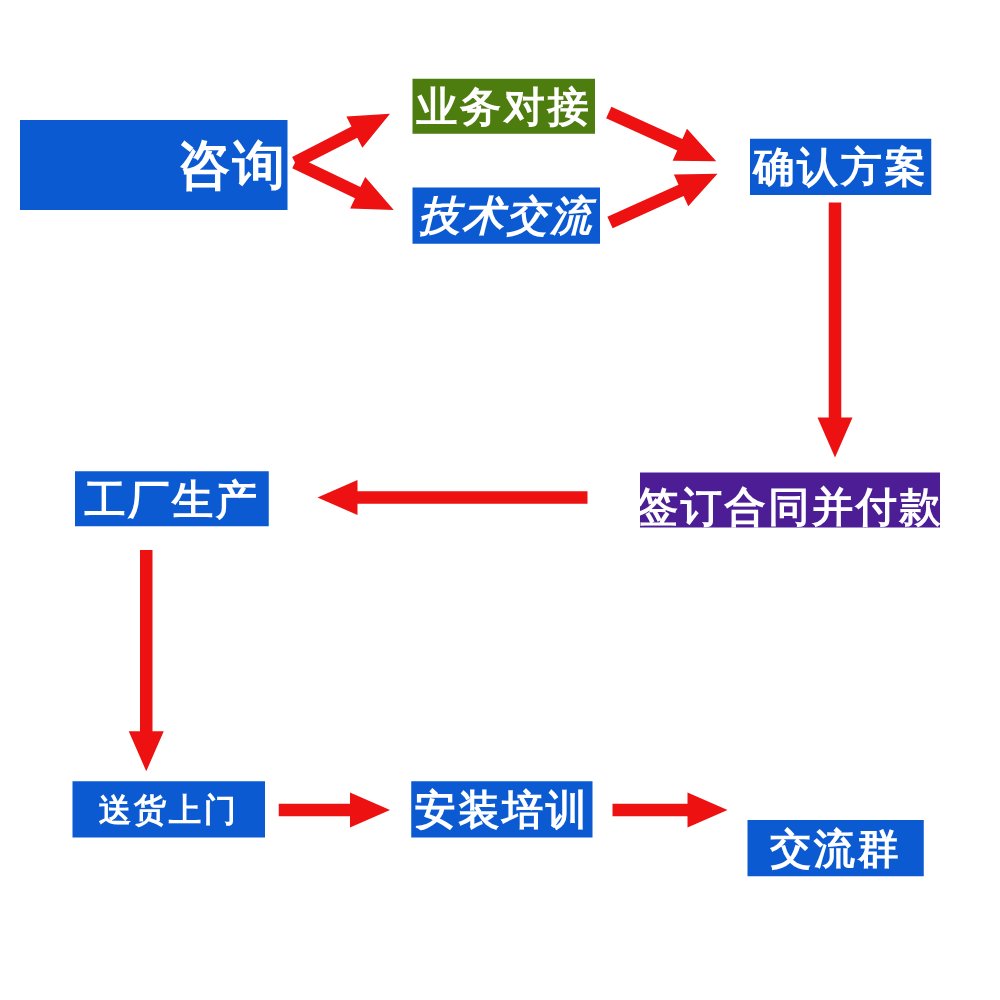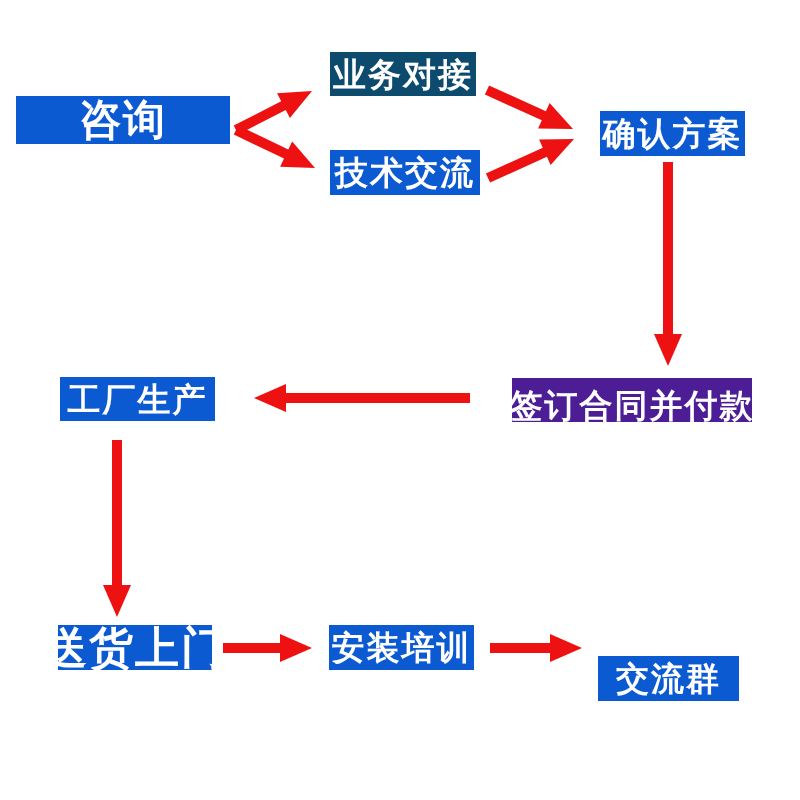--- a/index.html
+++ b/index.html
@@ -54,40 +54,40 @@
       <polygon points="233.8,134.5 284.0,158.6 280.1,166.7 315.0,168.0 292.2,141.5 288.3,149.6 238.2,125.5" fill="#ee1111"></polygon>
       <polygon points="484.9,94.6 541.8,120.3 538.1,128.5 573.0,129.0 549.6,103.0 545.9,111.2 489.1,85.4" fill="#ee1111"></polygon>
       <polygon points="490.1,182.6 546.9,156.8 550.6,165.0 574.0,139.0 539.1,139.5 542.8,147.7 485.9,173.4" fill="#ee1111"></polygon>
       <polygon points="663.0,162.0 663.0,334.0 654.0,334.0 668.0,366.0 682.0,334.0 673.0,334.0 673.0,162.0" fill="#ee1111"></polygon>
       <polygon points="470.0,393.0 286.0,393.0 286.0,384.0 254.0,398.0 286.0,412.0 286.0,403.0 470.0,403.0" fill="#ee1111"></polygon>
       <polygon points="112.0,440.0 112.0,585.0 103.0,585.0 117.0,617.0 131.0,585.0 122.0,585.0 122.0,440.0" fill="#ee1111"></polygon>
       <polygon points="223.0,653.0 280.0,653.0 280.0,662.0 312.0,648.0 280.0,634.0 280.0,643.0 223.0,643.0" fill="#ee1111"></polygon>
       <polygon points="490.0,653.0 550.0,653.0 550.0,662.0 582.0,648.0 550.0,634.0 550.0,643.0 490.0,643.0" fill="#ee1111"></polygon>
     </svg>
   <div id="nodes-layer">
-      <div class="flow-node" style="left: 16px; top: 96px; width: 214px; height: 48px; background: rgb(11, 90, 210);">
+      <div class="flow-node" style="left: 16px; top: 96px; width: 214px; height: 72px; background: rgb(11, 90, 210); justify-content: flex-end;">
         <span style="font-size: 42px; color: rgb(255, 255, 255);">咨询</span>
       </div>
-      <div class="flow-node" style="left: 330px; top: 52px; width: 146px; height: 44px; background: #0c4a6e;">
+      <div class="flow-node" style="left: 330px; top: 63px; width: 146px; height: 44px; background: #4d7c0f;">
         <span style="font-size: 33px; color: rgb(255, 255, 255);">业务对接</span>
       </div>
       <div class="flow-node" style="left: 330px; top: 150px; width: 150px; height: 45px; background: rgb(11, 90, 210);">
-        <span style="font-size: 33px; color: rgb(255, 255, 255);">技术交流</span>
+        <span style="font-size: 33px; color: rgb(255, 255, 255); font-style: italic;">技术交流</span>
       </div>
       <div class="flow-node" style="left: 600px; top: 111px; width: 145px; height: 45px; background: rgb(11, 90, 210); justify-content: center;">
         <span style="font-size: 33px; color: rgb(255, 255, 255);">确认方案</span>
       </div>
       <div class="flow-node" style="left: 512px; top: 378px; width: 240px; height: 44px; background: #4c1d95; align-items: flex-end;">
         <span style="font-size: 33px; color: rgb(255, 255, 255);">签订合同并付款</span>
       </div>
       <div class="flow-node" style="left: 60px; top: 377px; width: 155px; height: 44px; background: rgb(11, 90, 210);">
         <span style="font-size: 33px; color: rgb(255, 255, 255);">工厂生产</span>
       </div>
       <div class="flow-node" style="left: 58px; top: 625px; width: 154px; height: 45px; background: rgb(11, 90, 210);">
-        <span style="font-size: 44px; color: rgb(255, 255, 255);">送货上门</span>
+        <span style="font-size: 26px; color: rgb(255, 255, 255);">送货上门</span>
       </div>
       <div class="flow-node" style="left: 329px; top: 625px; width: 145px; height: 45px; background: rgb(11, 90, 210);">
         <span style="font-size: 33px; color: rgb(255, 255, 255);">安装培训</span>
       </div>
       <div class="flow-node" style="left: 598px; top: 656px; width: 141px; height: 45px; background: rgb(11, 90, 210);">
         <span style="font-size: 33px; color: rgb(255, 255, 255);">交流群</span>
       </div>
     </div>
 </div>
 

